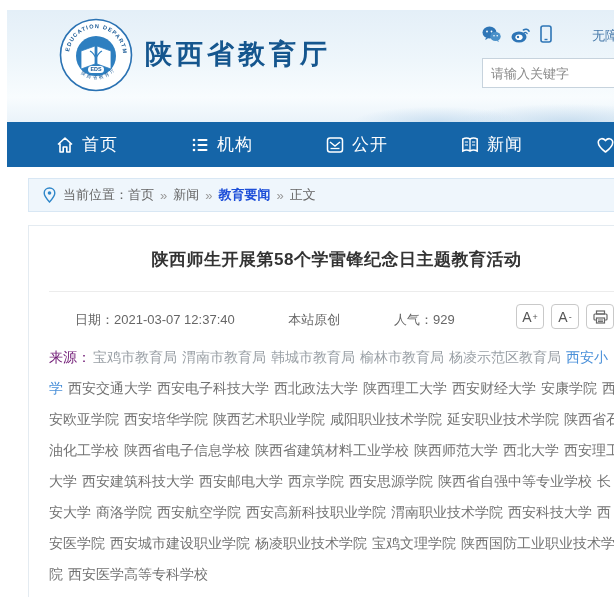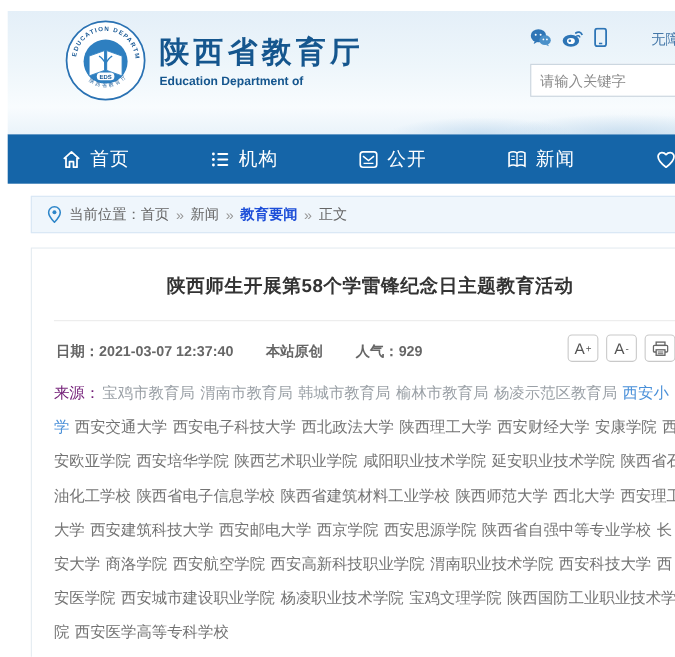--- a/index.html
+++ b/index.html
@@ -48,21 +48,21 @@
   .crumb-item.active { color:#1d4ed8; font-weight:bold; }
 
   
   .article { width:615px; margin:13px 0 0 21px; background:#fff; border:1px solid #e4ebf1;
     padding:22px 18px 30px 20px; min-height:420px; }
   .art-title { text-align:center; font-size:17px; font-weight:bold; color:#333; letter-spacing:.5px; }
   .title-rule { border:none; border-top:1px solid #ececec; margin:20px 0 0 0; }
 
   .meta-row { position:relative; margin-top:12px; height:28px; font-size:13px; color:#666; }
   .meta-left { position:absolute; left:2px; top:7px; }
-  .meta-left b { font-weight:bold; margin-right:26px; }
+  .meta-left b { font-weight:normal; margin-right:26px;margin-left:24px; }
   .tools { position:absolute; right:10px; top:0; display:flex; gap:7px; }
   .tool-btn { width:28px; height:25px; background:#fff; border:1px solid #c9c9c9; border-radius:4px;
     color:#555; font-size:14px; display:flex; align-items:center; justify-content:center; cursor:pointer; }
   .tool-btn sup { font-size:9px; margin-left:1px; }
 
   .sources { margin-top:10px; font-size:14px; line-height:31px; color:#999; }
   .sources .lbl { color:#701a75; margin-right:2px; }
   .src-gray span { color:#9aa0a6; margin-right:5px; cursor:pointer;margin-top:35px; }
   .lnk-blue { color:#4a90d9; margin-right:5px; cursor:pointer; }
   .src-orange span { color:#737373; margin-right:5px; cursor:pointer; }
@@ -92,21 +92,20 @@
         <defs>
             <path id="ringBot" d="M 37 37 m -24 0 a 24 24 0 1 0 48 0"></path>
           </defs>
         <text font-size="4.6" fill="#1a5a96" letter-spacing="2">
           <textPath href="#ringBot" startOffset="28%">陕西省教育厅</textPath>
         </text>
       </svg>
       <div class="brand-text">
         <div class="site-title">陕西省教育厅</div>
         <div class="site-sub">
-          <div>Education Department of</div>
         </div>
       </div>
     </div>
 
     <div class="header-right">
       <div class="quick-icons">
         <svg width="19" height="17" viewBox="0 0 19 17">
           <ellipse cx="7.5" cy="6.5" rx="7" ry="6" fill="#2e75b6"></ellipse>
           <circle cx="5" cy="5.5" r="0.9" fill="#fff"></circle>
             <circle cx="9.5" cy="5.5" r="0.9" fill="#fff"></circle>

